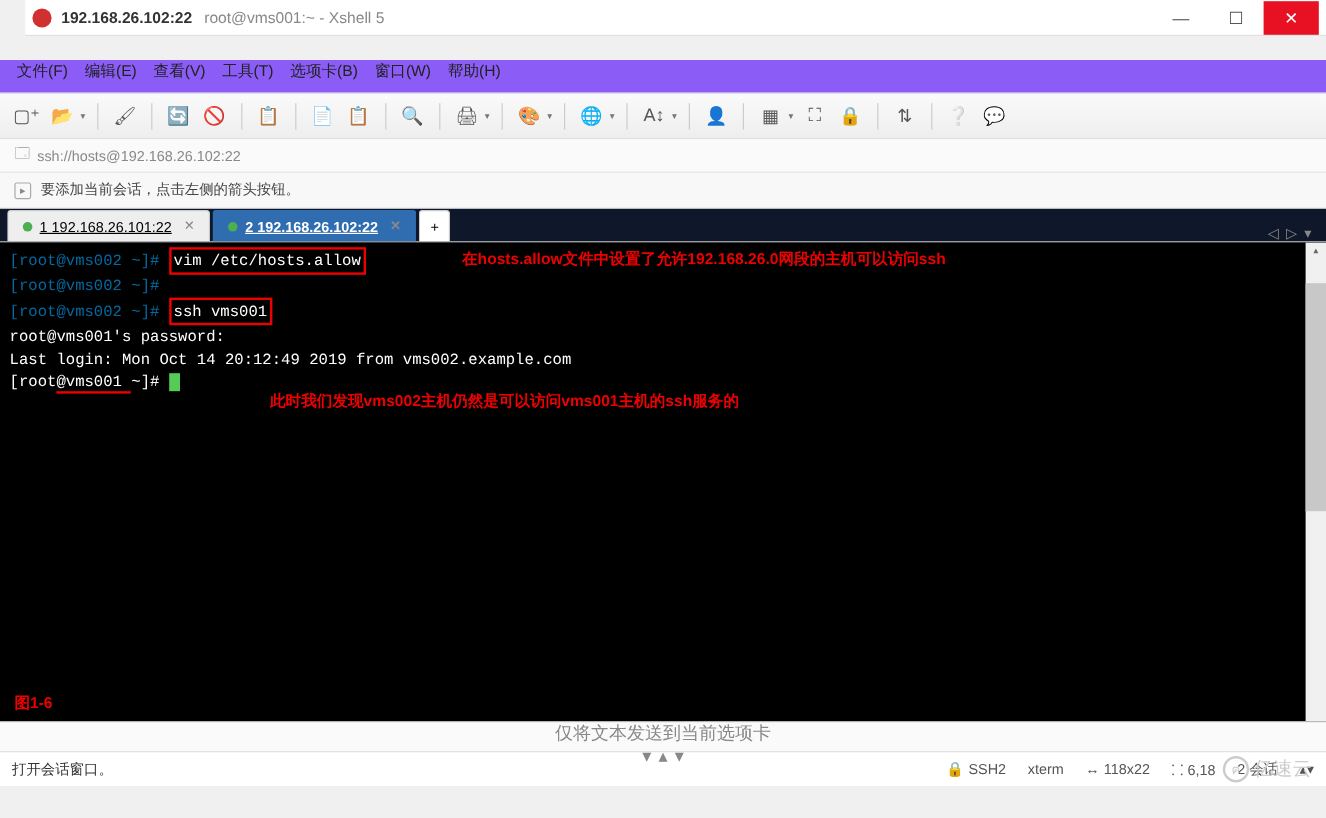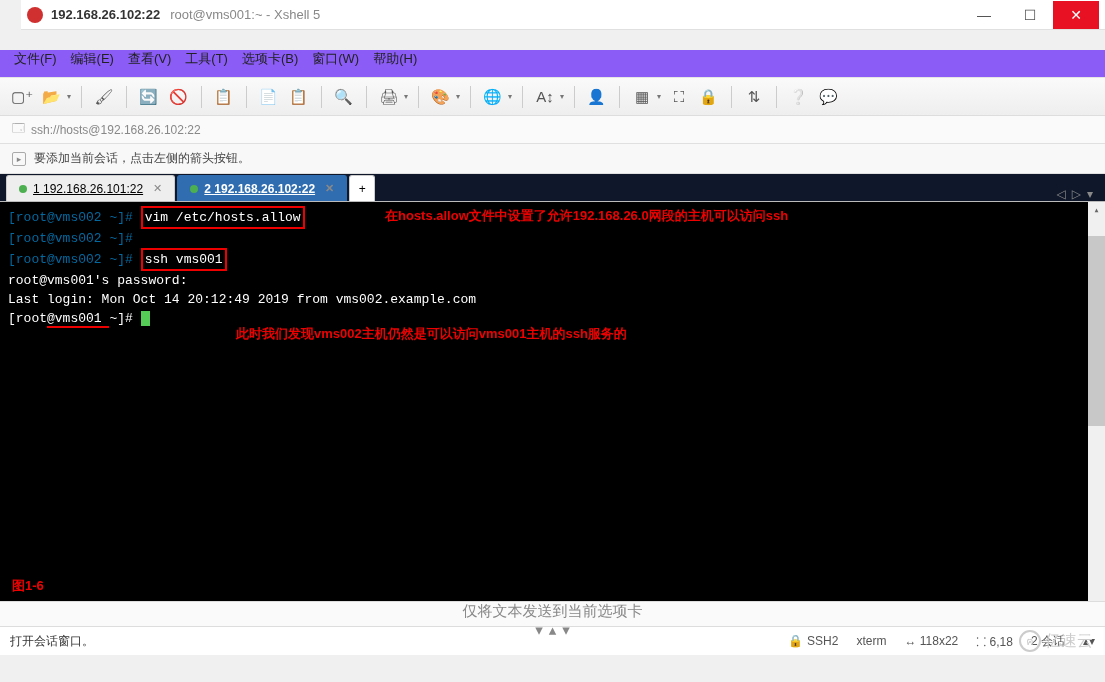--- a/index.html
+++ b/index.html
@@ -37,21 +37,21 @@
 .tab.add { background: #fff; width: 26px; justify-content: center; padding: 0; }
 .tab-nav { margin-left: auto; display: flex; gap: 6px; align-items: center; padding-right: 6px; color: #888; }
 
 .terminal { height: 399px; background: #000; color: #fff; font-family: "Consolas", "Courier New", monospace; font-size: 13px; padding: 4px 8px; position: relative; overflow: hidden; line-height: 19px; }
 .terminal .prompt { color: #0369a1; }
 .terminal .red-box { border: 2px solid #e00; padding: 0 2px; display: inline-block; }
 .terminal .red-text { color: #e00; font-weight: bold; font-family: "Microsoft YaHei", sans-serif; }
 .terminal .red-underline { border-bottom: 2px solid #e00; }
 .terminal .cursor { background: #5c5; display: inline-block; width: 9px; height: 15px; vertical-align: middle; }
 .terminal .annot1 { position: absolute; left: 369px; top: 4px; margin-left: 16px; }
-.terminal .annot2 { position: absolute; left: 225px; top: 122px; margin-left: 11px; }
+.terminal .annot2 { position: absolute; left: 225px; top: 122px; }
 .terminal .fig-label { position: absolute; left: 12px; bottom: 6px; color: #e00; font-weight: bold; font-family: "Microsoft YaHei", sans-serif; }
 .scrollbar-v { position: absolute; right: 0; top: 0; width: 17px; height: 100%; background: #f0f0f0; }
 .scrollbar-v .thumb { background: #c8c8c8; height: 190px; margin-top: 17px; }
 .scrollbar-v .arrow { height: 17px; display: flex; align-items: center; justify-content: center; color: #666; font-size: 10px; }
 
 .sendbar { height: 26px; background: #fafafa; border-top: 1px solid #ddd; border-bottom: 1px solid #ddd; display: flex; align-items: center; padding: 0 10px; color: #888; font-size: 15px; justify-content: space-between; flex-direction: column; }
 .sendbar .right { display: flex; gap: 6px; align-items: center; }
 
 .statusbar { height: 28px; background: #fff; display: flex; align-items: center; padding: 0 10px; font-size: 12px; color: #333; }
 .statusbar .left { flex: 1; }

